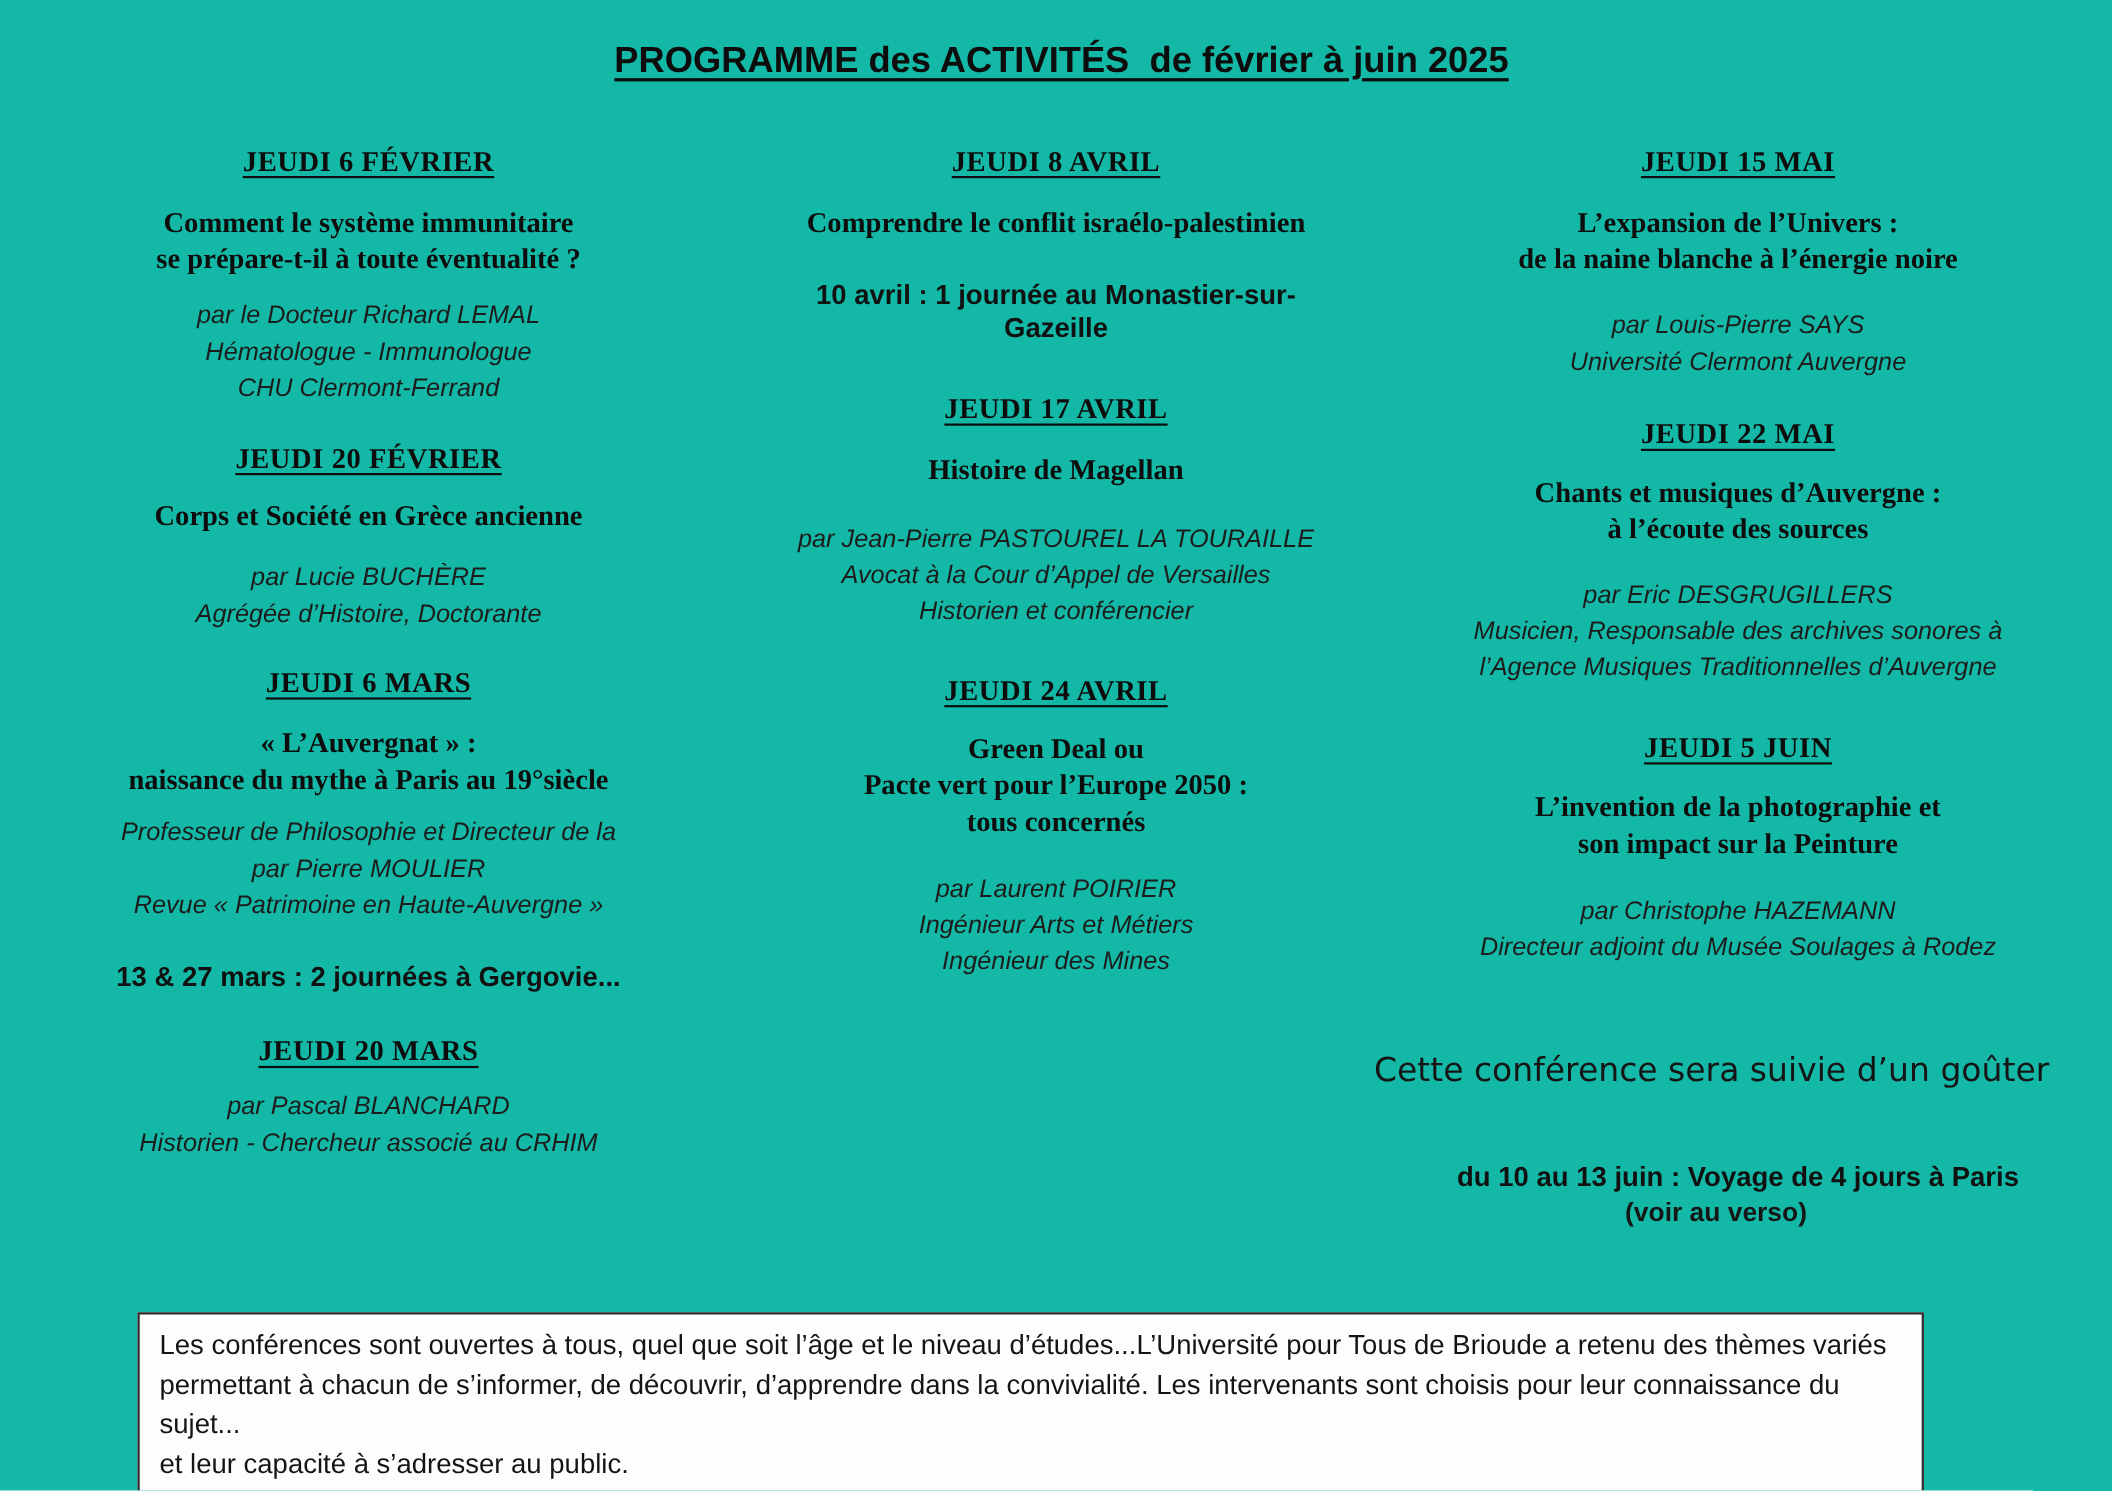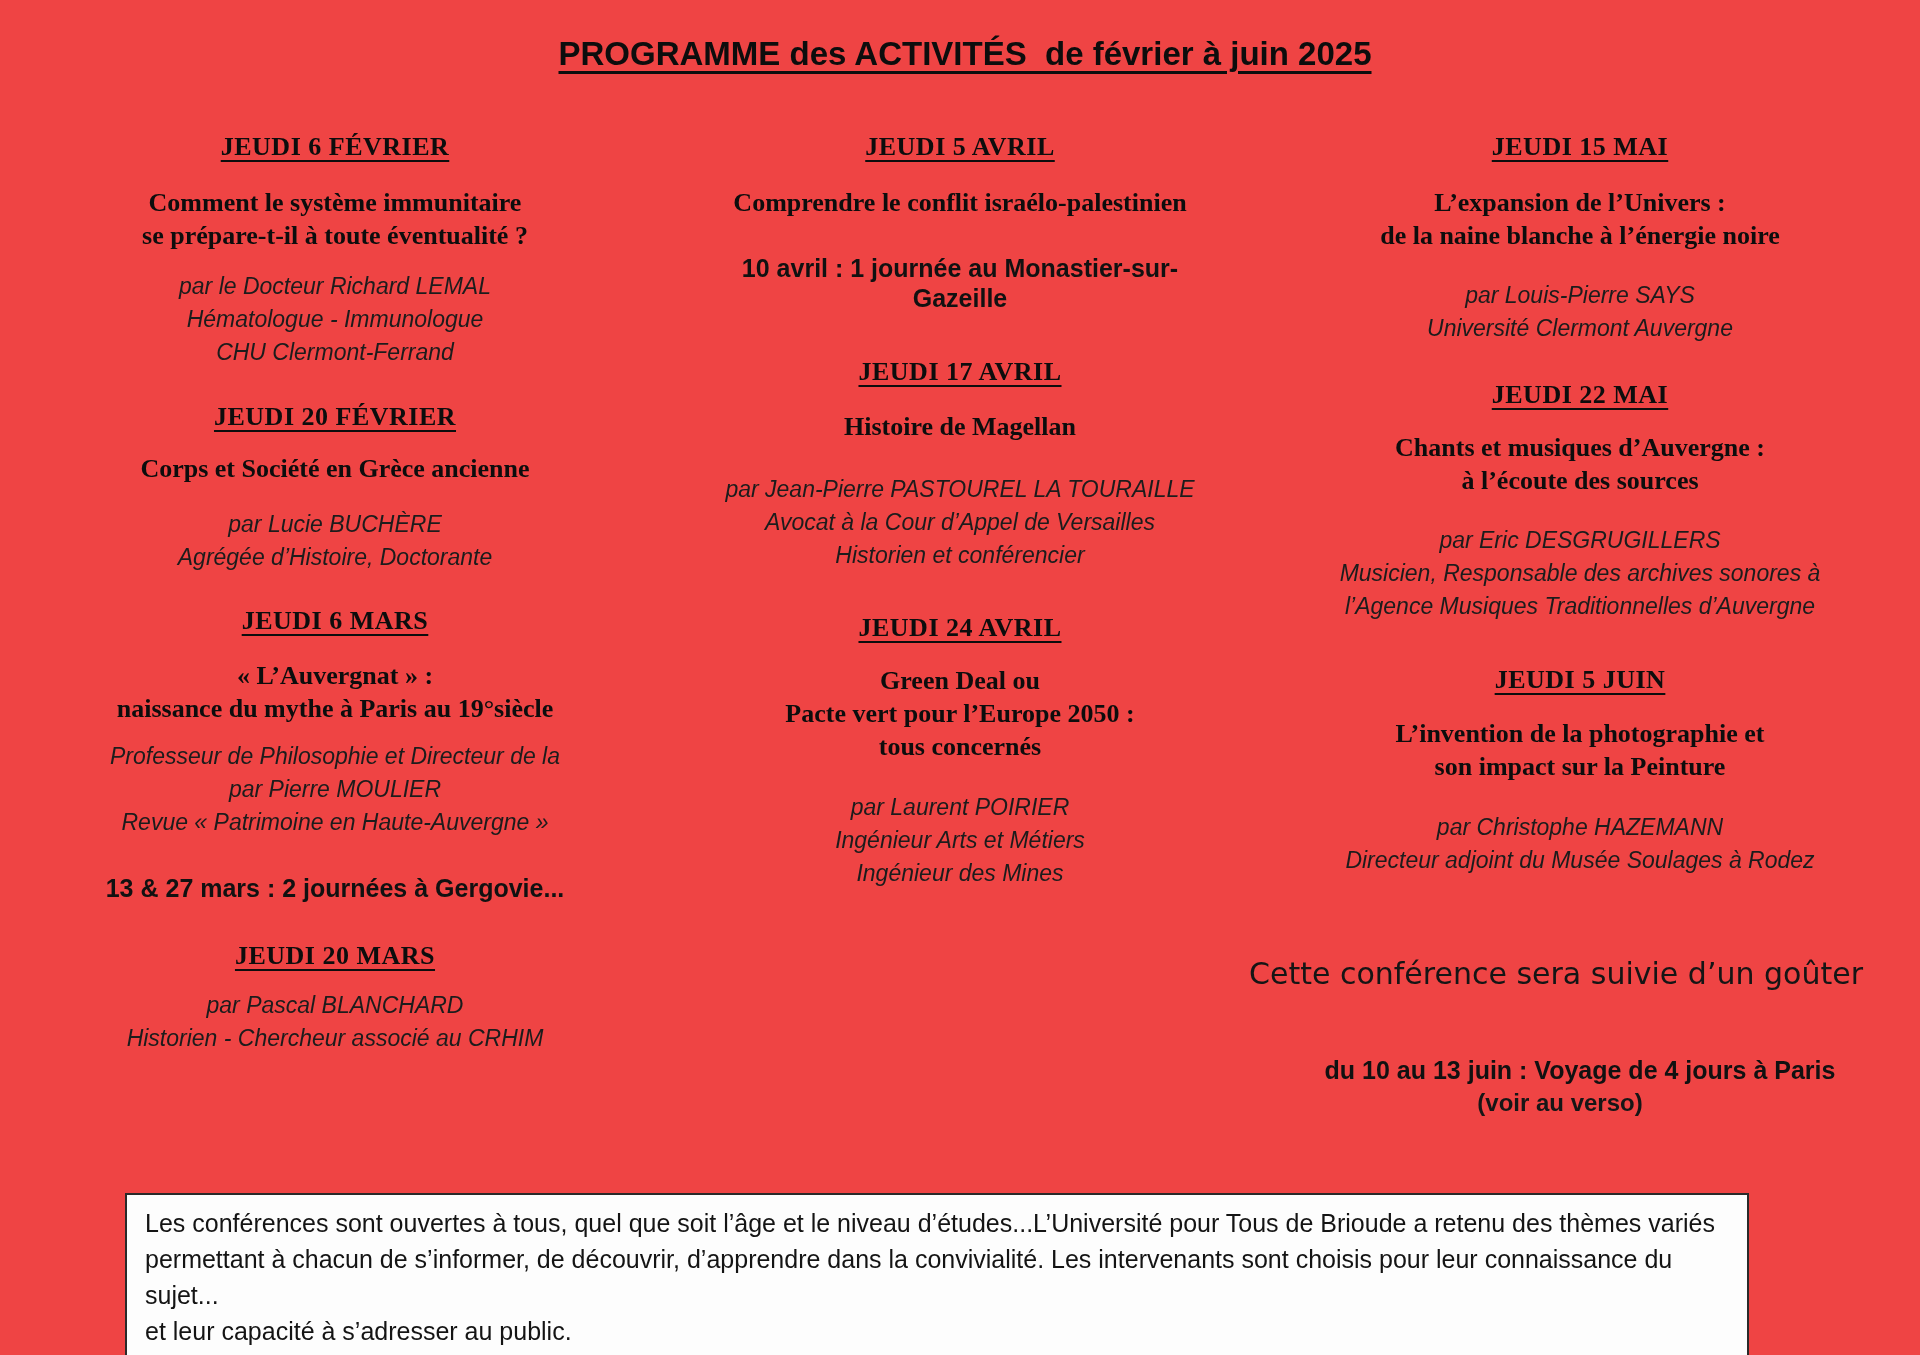--- a/index.html
+++ b/index.html
@@ -1,19 +1,19 @@
 <!DOCTYPE html>
 <html lang="fr"><head>
 <meta charset="utf-8">
 <style>
   html,body{margin:0;padding:0;background:#ffffff;}
   .page{
     position:relative;
     width:1920px;height:1355px;
-    background:#ef4444;
+    background:#14b8a6;
     color:#161616;
     overflow:hidden;
   }
   .doc-title{
     position:absolute;
     top:34px;left:965px;
     transform:translateX(-50%);
     white-space:pre;
     font:bold 33px/40px "Liberation Sans",sans-serif;
     color:#0d0d0d;
@@ -122,21 +122,21 @@
     </div>
 
     <h2 class="ev-date" style="margin-top:38px">JEUDI 20 MARS</h2>
     <div class="ev-speaker" style="margin-top:18px">
       <div>par Pascal BLANCHARD</div>
       <div>Historien - Chercheur associé au CRHIM</div>
     </div>
   </div>
 
   <div class="col col2">
-    <h2 class="ev-date" style="margin-top:122px">JEUDI 5 AVRIL</h2>
+    <h2 class="ev-date" style="margin-top:122px">JEUDI 8 AVRIL</h2>
     <div class="ev-title" style="margin-top:24px">
       <div>Comprendre le conflit israélo-palestinien</div>
     </div>
 
     <div class="ev-note" style="margin-top:34px">
       <span class="date-u">10 avril&nbsp;</span><span>: 1 journée au Monastier-sur-Gazeille</span>
     </div>
 
     <h2 class="ev-date" style="margin-top:44px">JEUDI 17 AVRIL</h2>
     <div class="ev-title" style="margin-top:23px">

